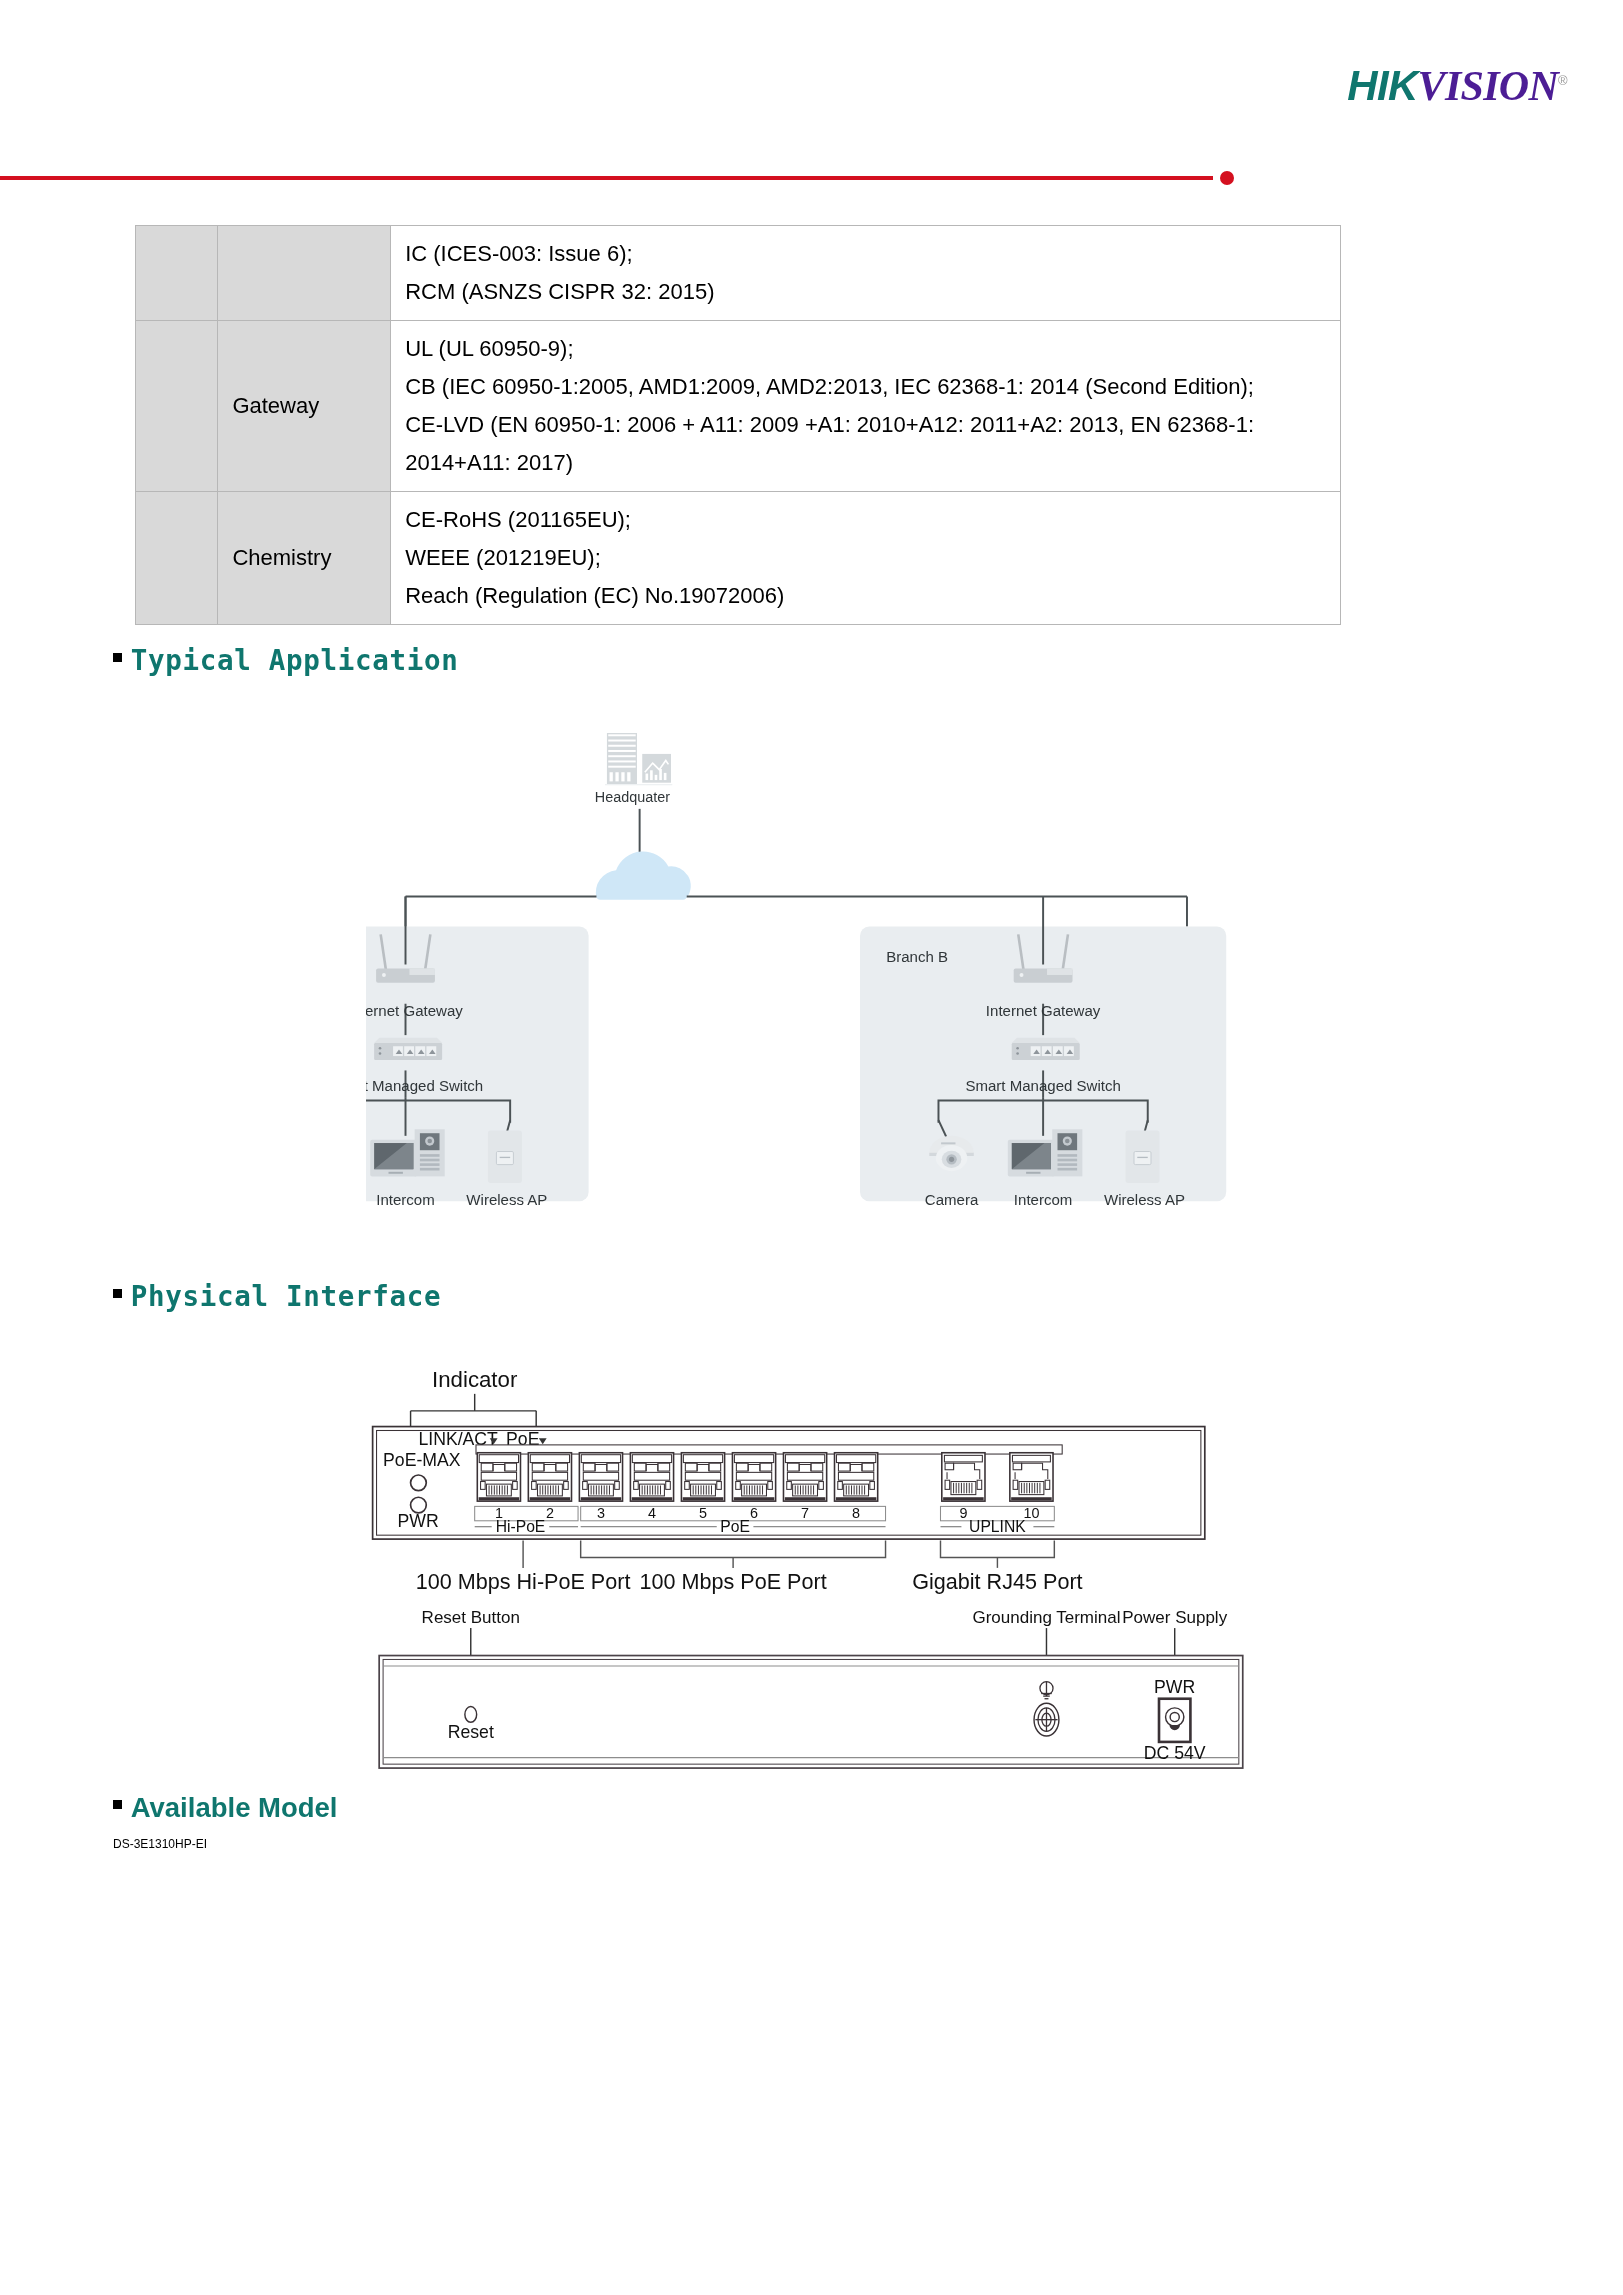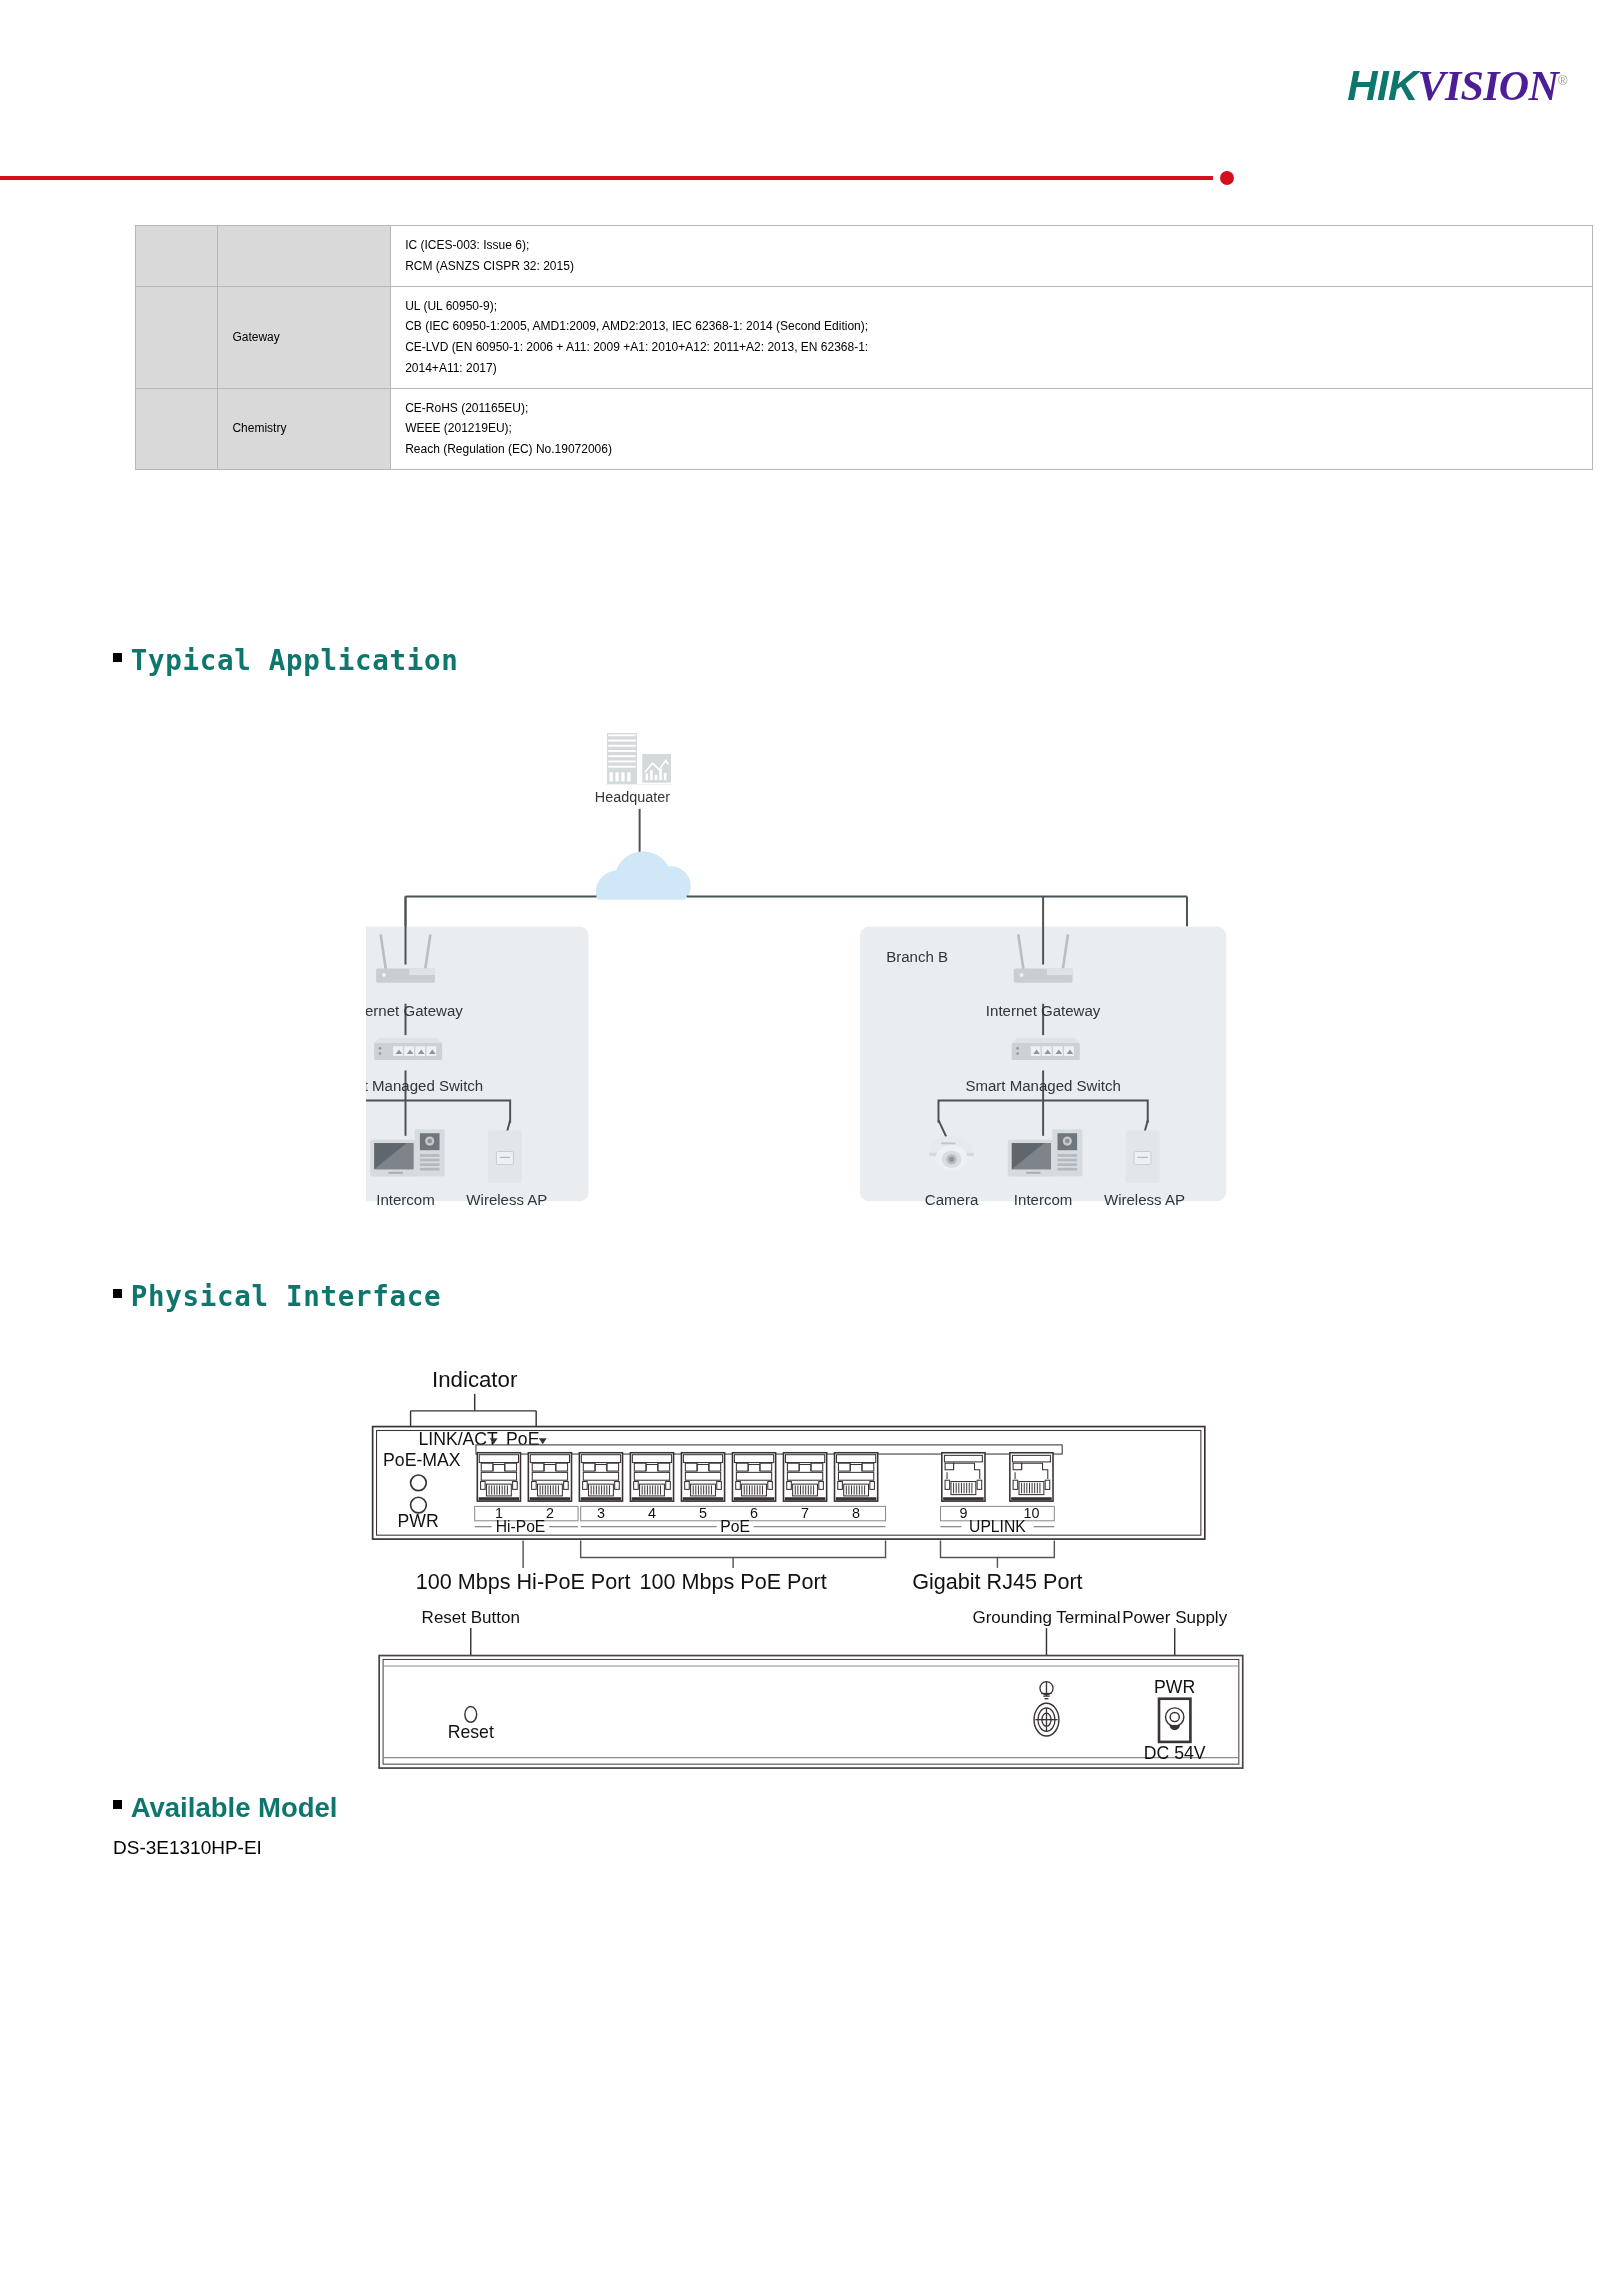--- a/index.html
+++ b/index.html
@@ -52,23 +52,23 @@
     left: 1220px; top: 171px;
     width: 14.4px; height: 14.4px;
     border-radius: 50%;
     background: #d4101f;
   }
 
   
   #spec-table {
     position: absolute;
     left: 135px; top: 225px;
-    width: 1458px;
+    width: 1206px;
     border-collapse: collapse;
-    font-size: 12px;
+    font-size: 22px;
     line-height: 1.72;
   }
   #spec-table td {
     border: 1.3px solid #b7b7b7;
     vertical-align: middle;
     padding: 9.2px 14.4px 9.2px 14.4px;
   }
   #spec-table td.col-a {
     width: 81px;
     background: #d9d9d9;
@@ -106,21 +106,21 @@
     font-family: "Liberation Sans", sans-serif;
     font-size: 27.5px;
   }
   #heading-typical-application { left: 113px; top: 644px; }
   #heading-physical-interface  { left: 113px; top: 1280px; }
   #heading-available-model     { left: 113px; top: 1792px; }
 
   #available-model-value {
     position: absolute;
     left: 113px; top: 1837px;
-    font-size: 19px;
+    font-size: 12px;
     white-space: nowrap;
   }
 
   
   #typical-application-diagram {
     position: absolute;
     left: 366px; top: 733px;
     width: 903px; height: 497px;
   }
   #typical-application-diagram svg { display: block; }

